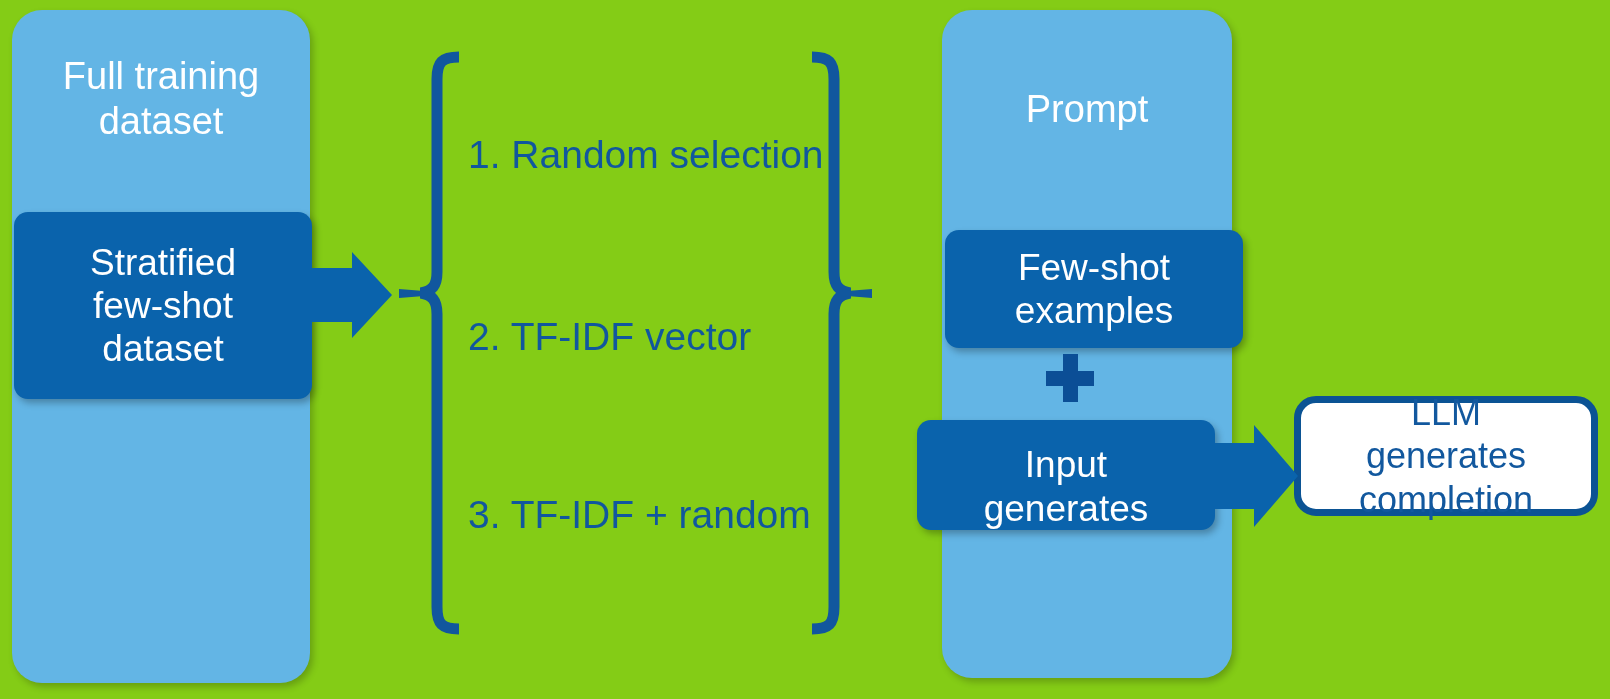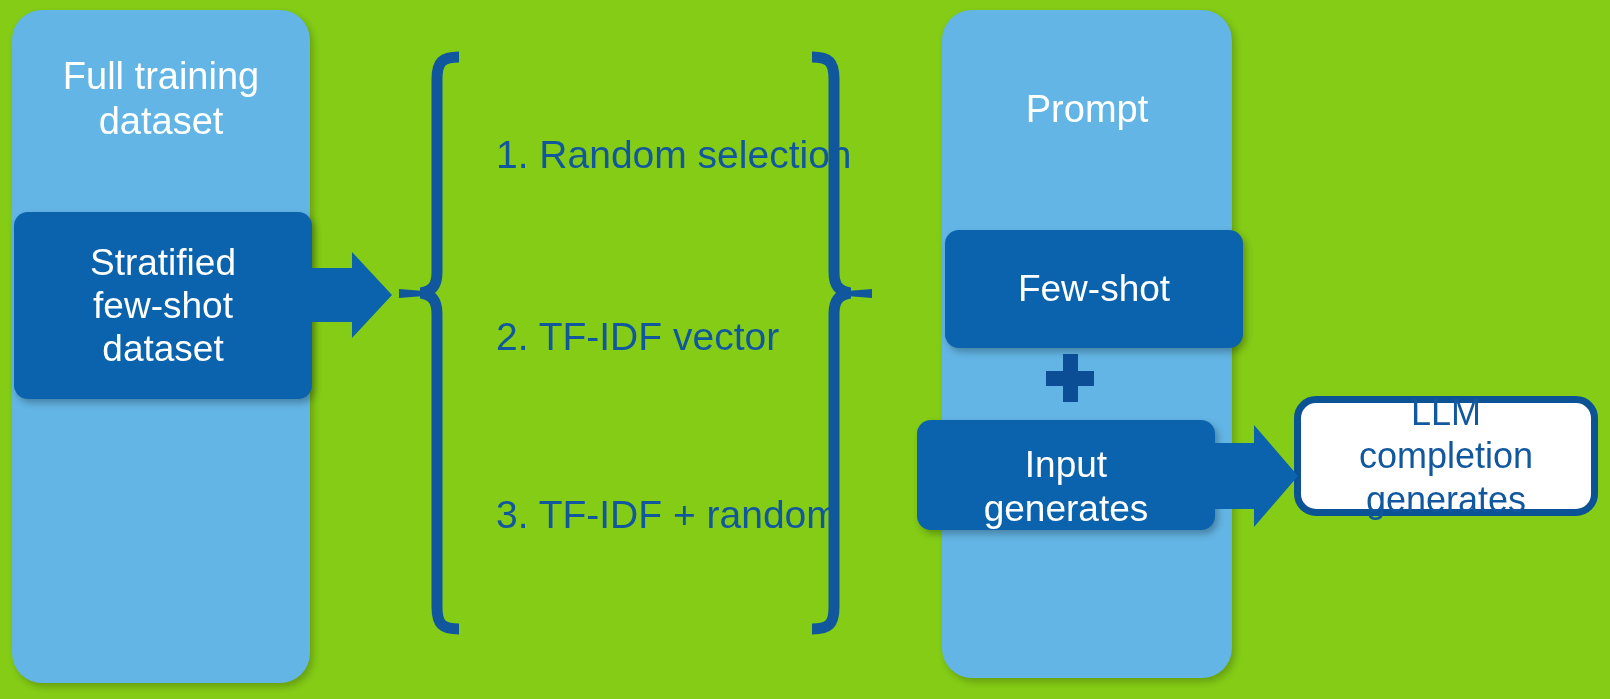--- a/index.html
+++ b/index.html
@@ -51,21 +51,20 @@
     text-align:center;
     color:#ffffff;
   }
 
   
   .step-text{
     position:absolute;
     color:#11579E;
     white-space:nowrap;
     font-size:39px;
-    margin-left:28px;
   }
 
   
   .overlay{
     position:absolute;
     left:0;top:0;
     width:1610px;
     height:699px;
     pointer-events:none;
   }
@@ -93,36 +92,37 @@
   <div class="step-text" style="left:468px; top:315px;">2. TF-IDF vector</div>
 
   <div class="step-text" style="left:468px; top:493px;">3. TF-IDF + random</div>
 
   <div class="box light-panel" style="left:942px; top:10px; width:290px; height:668px; padding-top:68px;">
     <div class="panel-title" style="top:77px; font-size:38px;">Prompt</div>
   </div>
 
   <div class="box dark-card" style="left:945px; top:230px; width:298px; height:118px; font-size:37px; flex-direction:column;">
     <div>Few-shot</div>
+    <div>examples</div>
   </div>
 
   <div style="position:absolute; left:1046px; top:354px; width:48px; height:48px;">
     <div style="position:absolute; left:17px; top:0; width:15px; height:48px; background:#0B4E96;"></div>
     <div style="position:absolute; left:0; top:17px; width:48px; height:15px; background:#0B4E96;"></div>
   </div>
 
   <div class="box dark-card" style="left:917px; top:420px; width:298px; height:110px; font-size:37px; flex-direction:column;justify-content:flex-end;">
     <div>Input</div>
     <div>generates</div>
   </div>
 
   <div class="box outline-card" style="left:1294px; top:396px; width:304px; height:120px; font-size:36px; flex-direction:column; line-height:1.2;">
     <div>LLM</div>
+    <div>generates</div>
     <div>completion</div>
-    <div>generates</div>
   </div>
 
   <svg class="overlay" viewBox="0 0 1610 699">
 
     <path fill="#0A63AC" d="M 310,268 L 352,268 L 352,252 L 392,295 L 352,338 L 352,322 L 310,322 Z"></path>
 
     <path fill="#0A63AC" d="M 1213,443 L 1254,443 L 1254,425 L 1298,476 L 1254,527 L 1254,509 L 1213,509 Z"></path>
 
     <g fill="none" stroke="#11579E" stroke-width="11" stroke-linecap="butt" stroke-linejoin="miter">
       <path d="M 459,57

